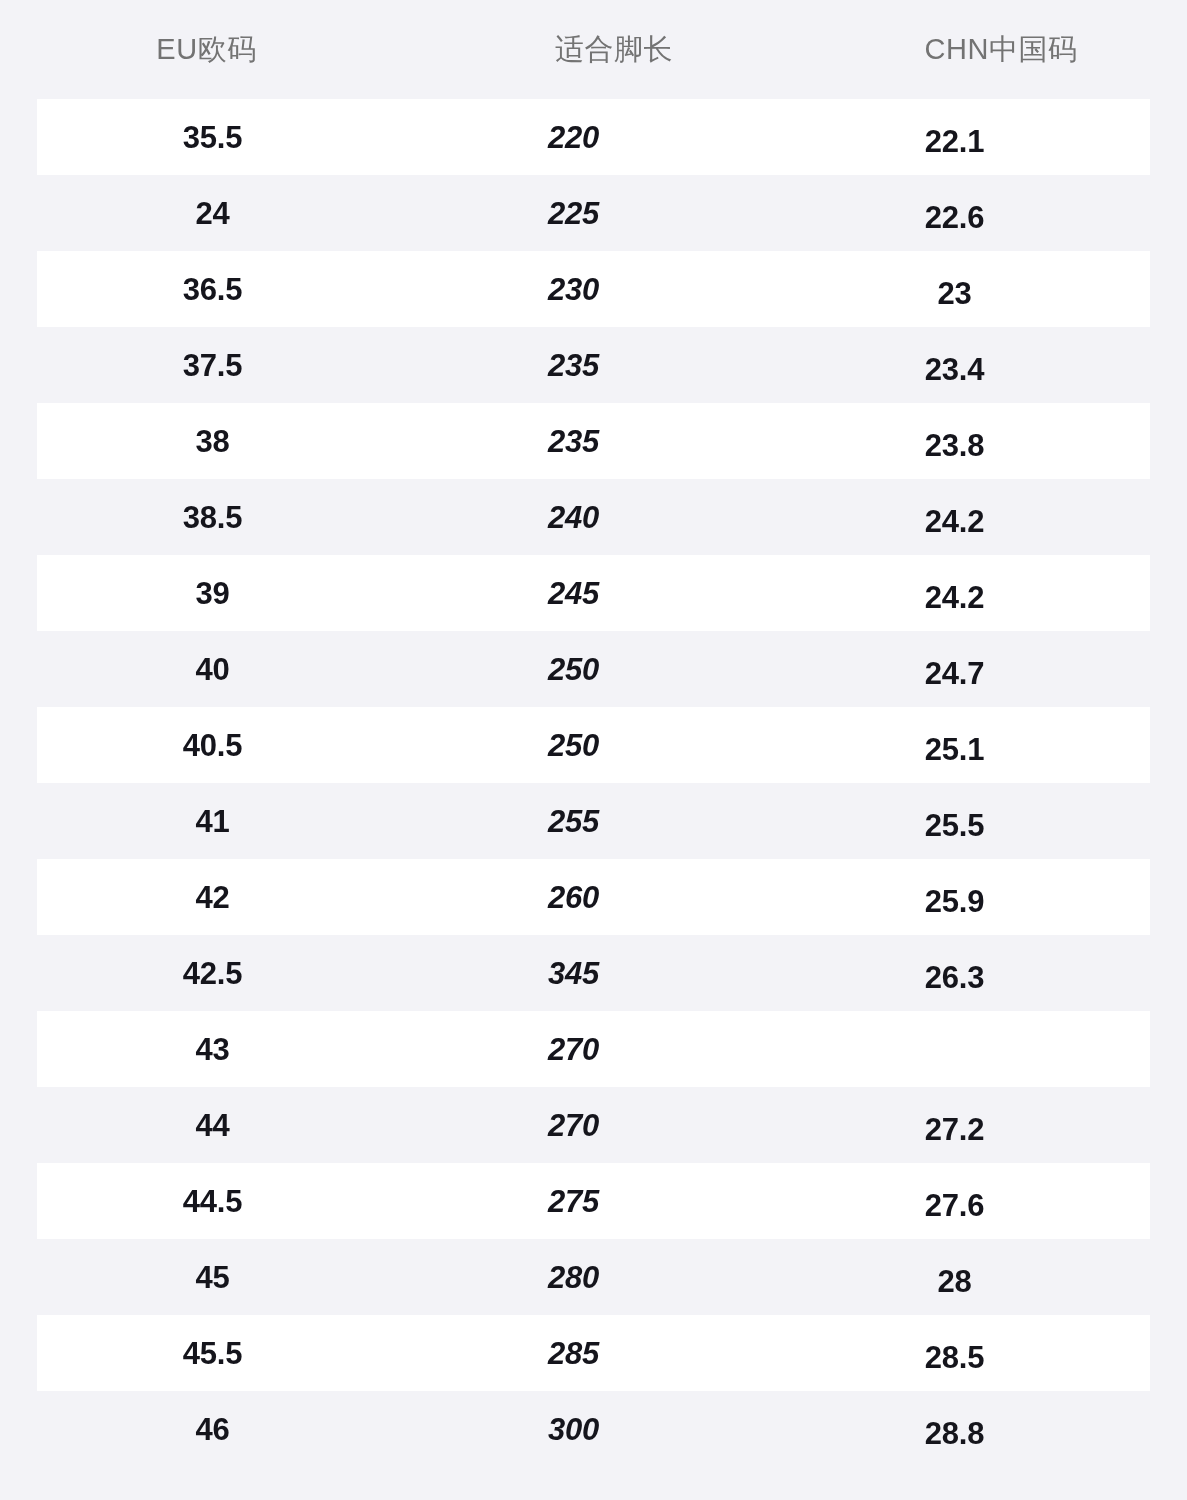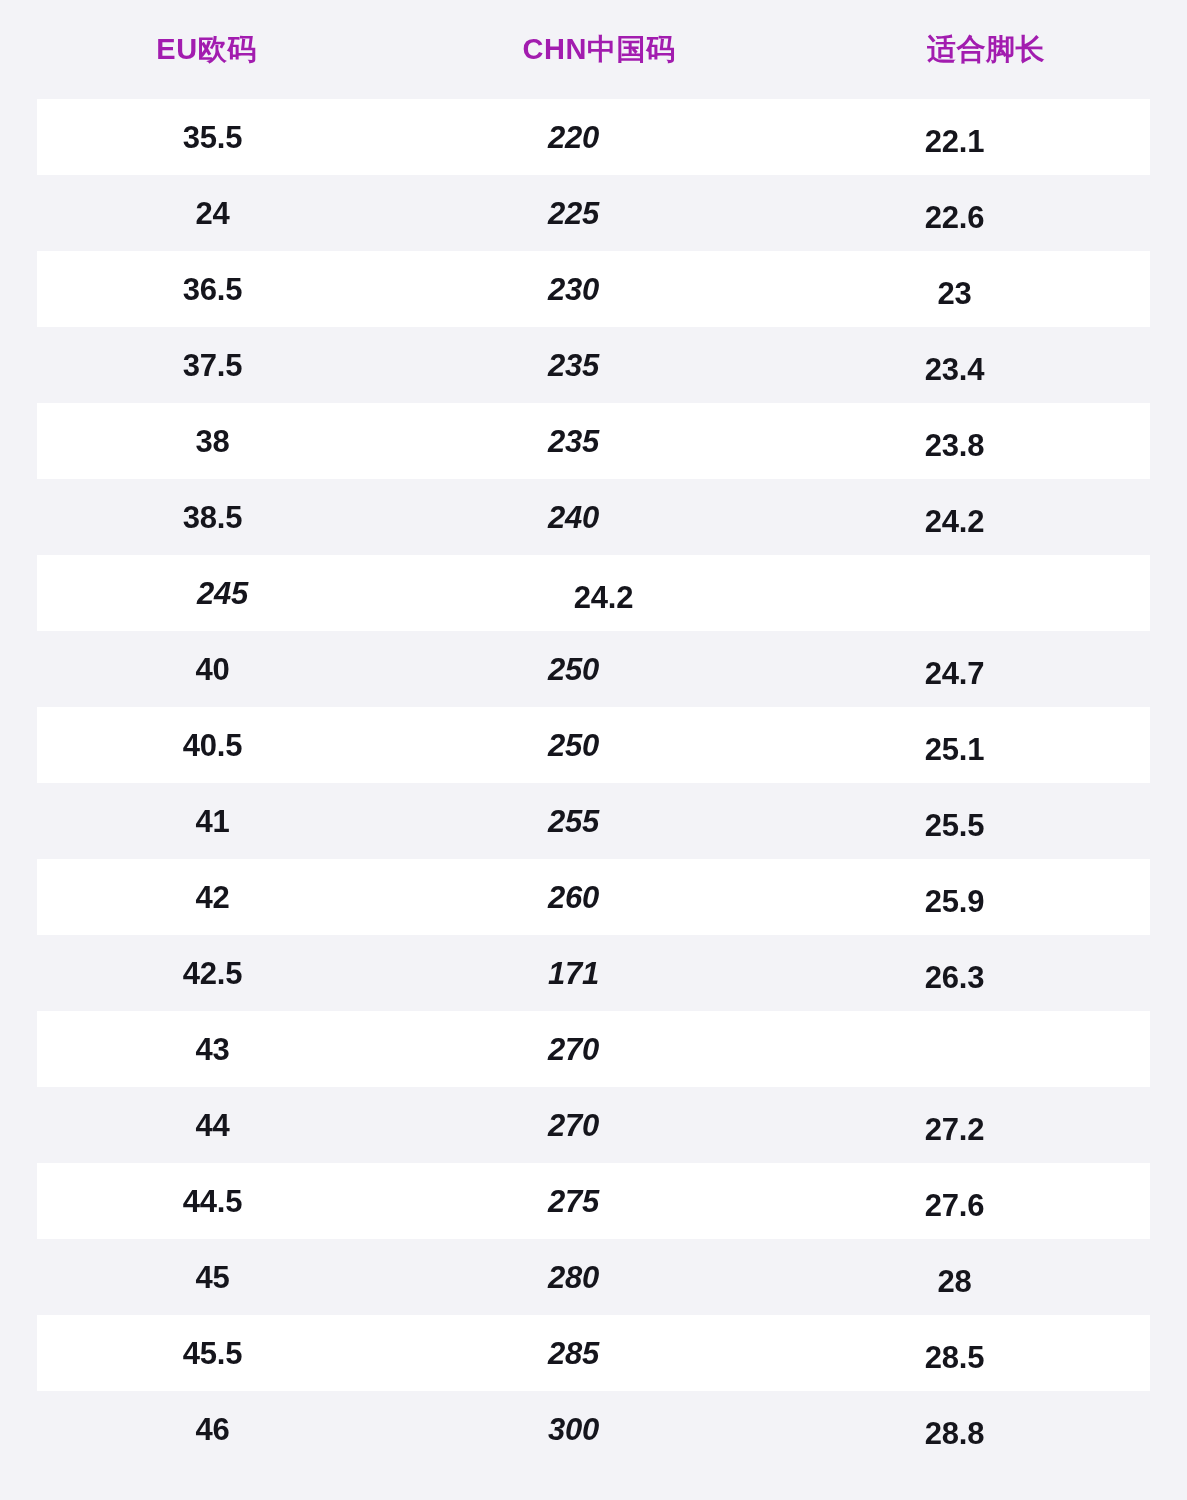--- a/index.html
+++ b/index.html
@@ -29,22 +29,22 @@
     display: flex;
     width: 1187px;
     height: 99px;
     align-items: center;
     background: #f3f3f7;
     box-sizing: border-box;
   }
   .chart-header .cell {
     text-align: center;
     font-size: 29px;
-    font-weight: 700;
-    color: #a21caf;
+    font-weight: 400;
+    color: #737373;
     letter-spacing: 0.5px;
     line-height: 1;
   }
 
   
   .chart-body {
     width: 1187px;
   }
   .chart-row {
     display: flex;
@@ -81,22 +81,22 @@
   .chart-row .col-2 { width: 371px; font-style: italic; }
   .chart-row .col-3 { width: 391px; margin-top: 8px; }
 </style>
 </head>
 <body>
 
 <div class="size-chart">
 
   <div class="chart-header">
     <div class="cell col-1">EU欧码</div>
+    <div class="cell col-3">适合脚长</div>
     <div class="cell col-2">CHN中国码</div>
-    <div class="cell col-3">适合脚长</div>
   </div>
 
   <div class="chart-body">
       <div class="chart-row row-light">
         <div class="cell col-1">35.5</div>
         <div class="cell col-2">220</div>
         <div class="cell col-3">22.1</div>
       </div>
       <div class="chart-row row-dark">
         <div class="cell col-1">24</div>
@@ -117,20 +117,21 @@
         <div class="cell col-1">38</div>
         <div class="cell col-2">235</div>
         <div class="cell col-3">23.8</div>
       </div>
       <div class="chart-row row-dark">
         <div class="cell col-1">38.5</div>
         <div class="cell col-2">240</div>
         <div class="cell col-3">24.2</div>
       </div>
       <div class="chart-row row-light">
+        <div class="cell col-1">39</div>
         <div class="cell col-2">245</div>
         <div class="cell col-3">24.2</div>
       </div>
       <div class="chart-row row-dark">
         <div class="cell col-1">40</div>
         <div class="cell col-2">250</div>
         <div class="cell col-3">24.7</div>
       </div>
       <div class="chart-row row-light">
         <div class="cell col-1">40.5</div>
@@ -142,21 +143,21 @@
         <div class="cell col-2">255</div>
         <div class="cell col-3">25.5</div>
       </div>
       <div class="chart-row row-light">
         <div class="cell col-1">42</div>
         <div class="cell col-2">260</div>
         <div class="cell col-3">25.9</div>
       </div>
       <div class="chart-row row-dark">
         <div class="cell col-1">42.5</div>
-        <div class="cell col-2">171</div>
+        <div class="cell col-2">345</div>
         <div class="cell col-3">26.3</div>
       </div>
       <div class="chart-row row-light">
         <div class="cell col-1">43</div>
         <div class="cell col-2">270</div>
       </div>
       <div class="chart-row row-dark">
         <div class="cell col-1">44</div>
         <div class="cell col-2">270</div>
         <div class="cell col-3">27.2</div>

